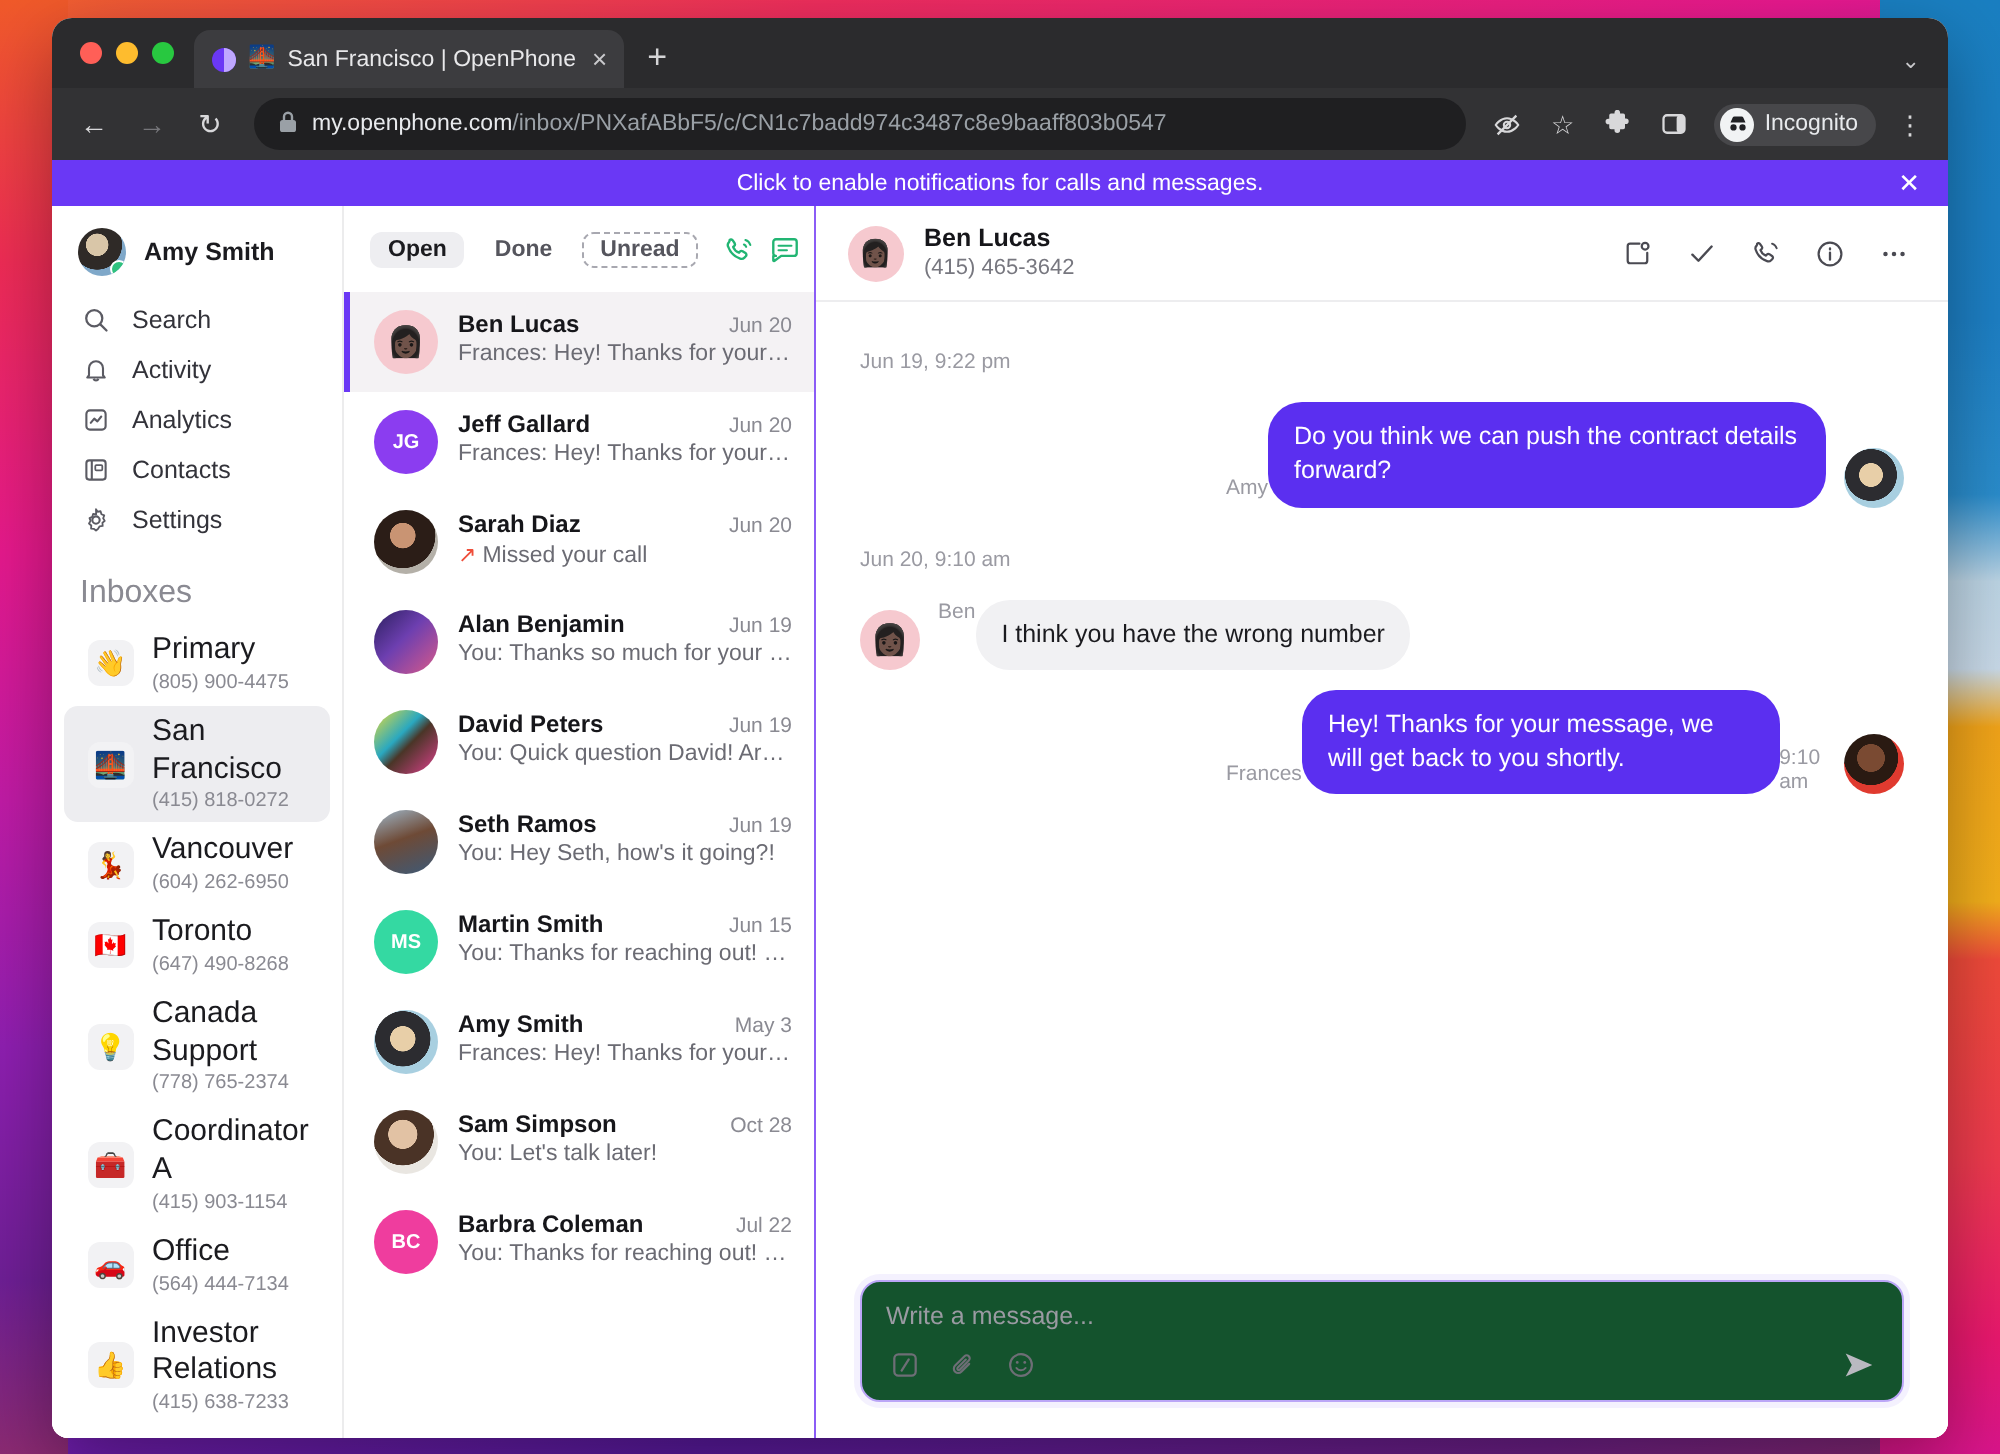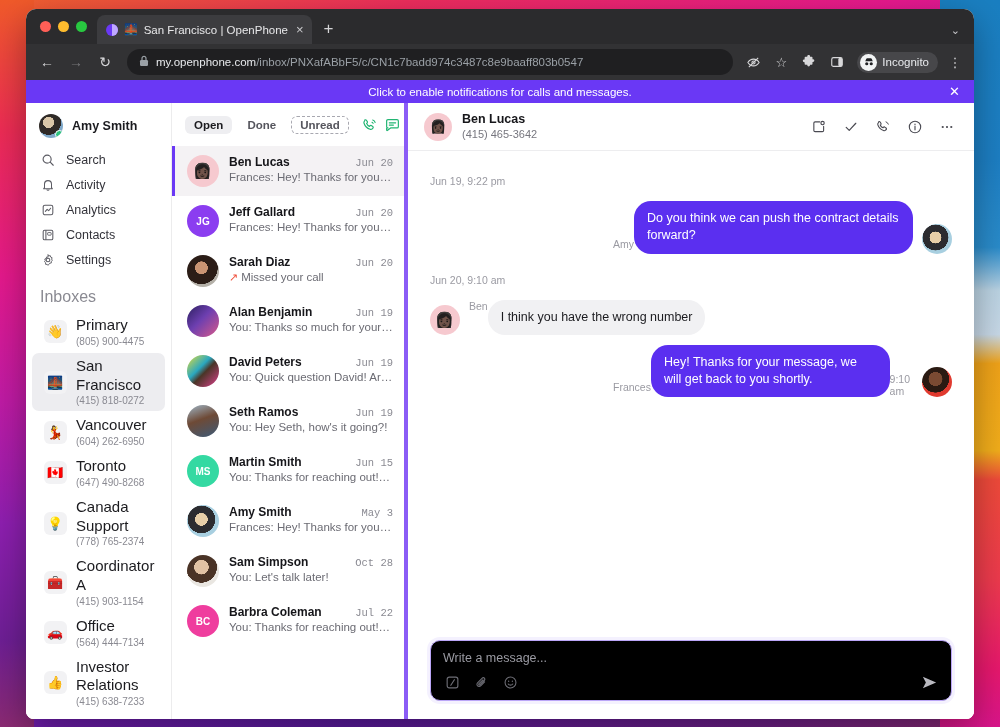--- a/index.html
+++ b/index.html
@@ -149,42 +149,42 @@
   }
   .inbox-name { font-size: 15px; color: #1b1b1f; font-weight: 400; line-height: 1.25; }
   .inbox-num { font-size: 10px; color: #8a8a92; line-height: 1.3; }
 
   .team-item { display: flex; align-items: center; gap: 9px; padding: 4px 12px 4px 13px; cursor: pointer; }
   .team-name { font-size: 12px; color: #26262c; }
   .team-emoji { font-size: 12px; margin-left: 3px; }
 
   
   .clist {
-    width: 236px; flex: 0 0 236px; border-right: 4px solid #8b5cf6;
+    width: 236px; flex: 0 0 236px; border-right: 1px solid #8b5cf6;
     display: flex; flex-direction: column; background: #fff; overflow: hidden;
   }
   .clist-head { display: flex; align-items: center; gap: 6px; padding: 11px 12px 10px 13px; }
   .seg {
     font-size: 11.5px; padding: 3px 9px; border-radius: 6px; cursor: pointer;
     color: #55555d; font-weight: 600;
   }
   .seg.active { background: #eeeef1; color: #1b1b1f; }
   .seg.dashed { border: 1px dashed #a8a8b0; padding: 2px 8px; }
   .head-spacer { flex: 1; }
   .head-ico { width: 22px; height: 22px; display: flex; align-items: center; justify-content: center; color: #22b573; cursor: pointer; }
 
   .conv {
     display: flex; gap: 10px; padding: 9px 11px 9px 12px; cursor: pointer;
     border-left: 3px solid transparent; align-items: flex-start;
   }
   .conv.active { background: #f4f2f4; border-left-color: #6a38f5; }
   .conv-body { flex: 1; min-width: 0; }
   .conv-top { display: flex; align-items: baseline; justify-content: space-between; gap: 6px; }
   .conv-name { font-size: 12px; font-weight: 700; color: #16161a; white-space: nowrap; overflow: hidden; text-overflow: ellipsis; }
-  .conv-date { font-size: 10.5px; color: #8a8a92; flex: none; font-family: Liberation Mono, monospace; }
+  .conv-date { font-size: 10.5px; color: #8a8a92; flex: none; }
   .conv-prev { font-size: 11.5px; color: #6b6b73; white-space: nowrap; overflow: hidden; text-overflow: ellipsis; margin-top: 2px; }
   .missed-arrow { color: #ef4e3a; font-size: 11px; margin-right: 3px; }
 
   
   .thread { flex: 1; display: flex; flex-direction: column; min-width: 0; background: #fff; }
   .thread-head {
     display: flex; align-items: center; gap: 10px; padding: 10px 14px 10px 16px;
     border-bottom: 1px solid #ededef; height: 48px; flex: 0 0 48px;
   }
   .th-name { font-size: 12.5px; font-weight: 700; color: #16161a; line-height: 1.25; }
@@ -204,21 +204,21 @@
   .sender { font-size: 10.5px; color: #9a9aa2; margin-bottom: 4px; }
   .bubble { padding: 9px 13px; border-radius: 17px; font-size: 12.5px; line-height: 1.38; }
   .bubble.out { background: #5b2ff0; color: #fff; }
   .bubble.in { background: #f1f1f3; color: #1b1b1f; }
   .stamp { font-size: 10.5px; color: #9a9aa2; margin-top: 5px; }
   .msg-block { margin-bottom: 6px; }
 
   
   .composer-wrap { padding: 10px 22px 18px; }
   .composer {
-    border: 1.5px solid #bba6f7; border-radius: 10px; background: #000000;
+    border: 1.5px solid #bba6f7; border-radius: 10px; background: #14532d;
     padding: 10px 12px 8px; min-height: 60px; display: flex; flex-direction: column;
     box-shadow: 0 0 0 3px rgba(186,166,247,.16);
   }
   .composer-ph { font-size: 12.5px; color: #9a9aa2; margin-bottom: 8px; }
   .composer-bar { display: flex; align-items: center; gap: 11px; }
   .comp-ico { width: 18px; height: 18px; display: flex; align-items: center; justify-content: center; color: #6e6e76; cursor: pointer; }
   .send { margin-left: auto; color: #b9b9c0; cursor: pointer; display: flex; }
 
   
   .p-amy  { background: radial-gradient(circle at 40% 35%, #d9c6a8 0 26%, #2f2a27 27% 58%, #7fa8c9 59% 100%); }

